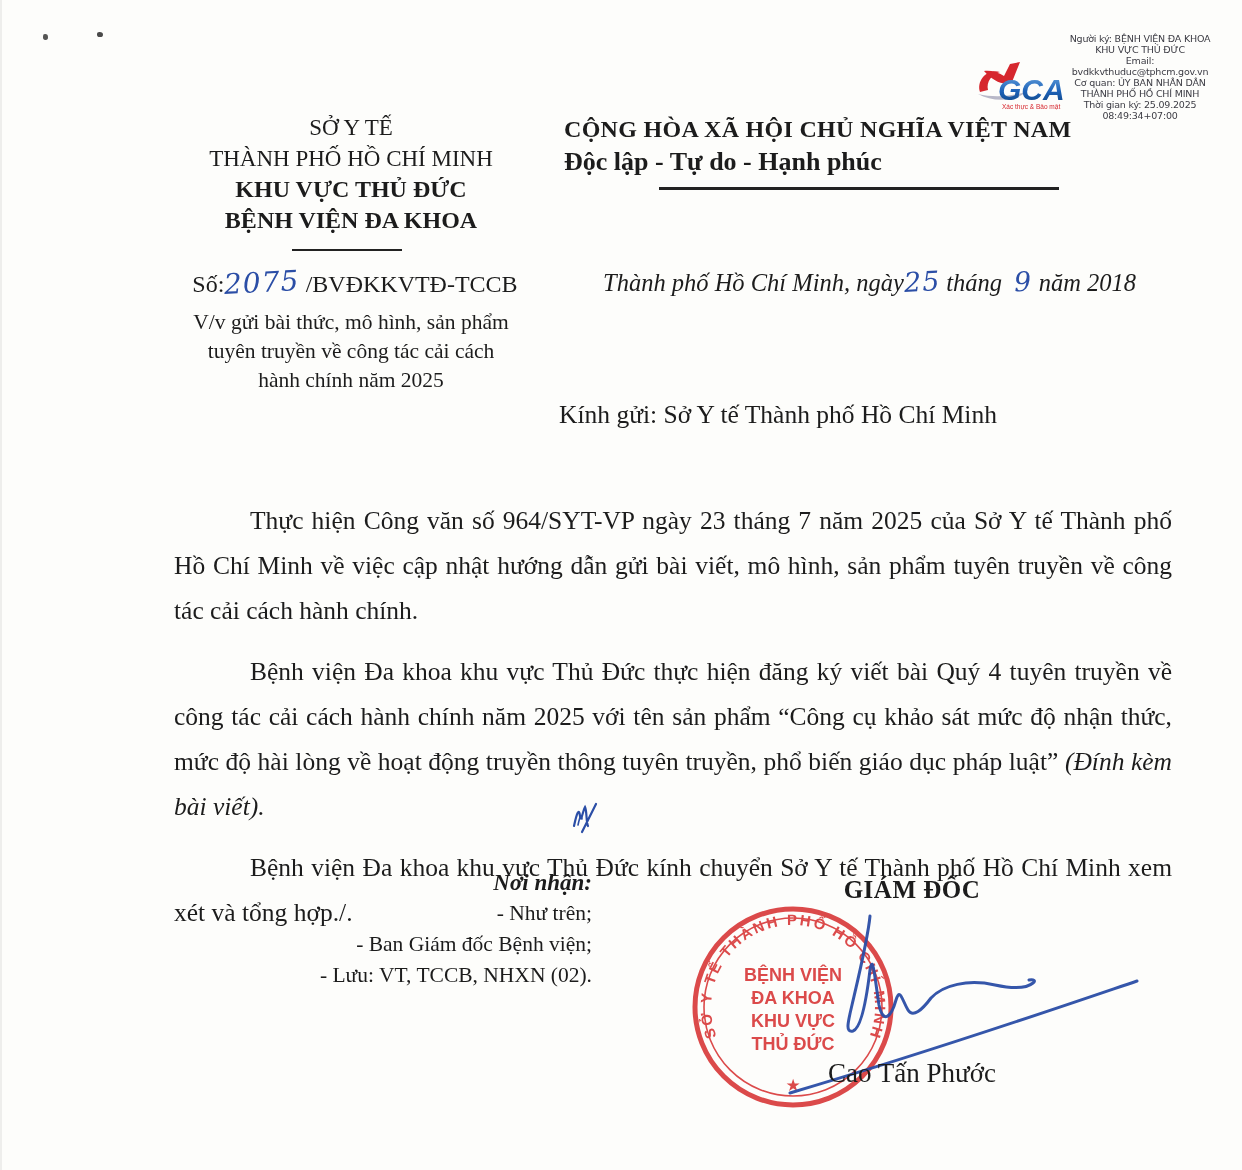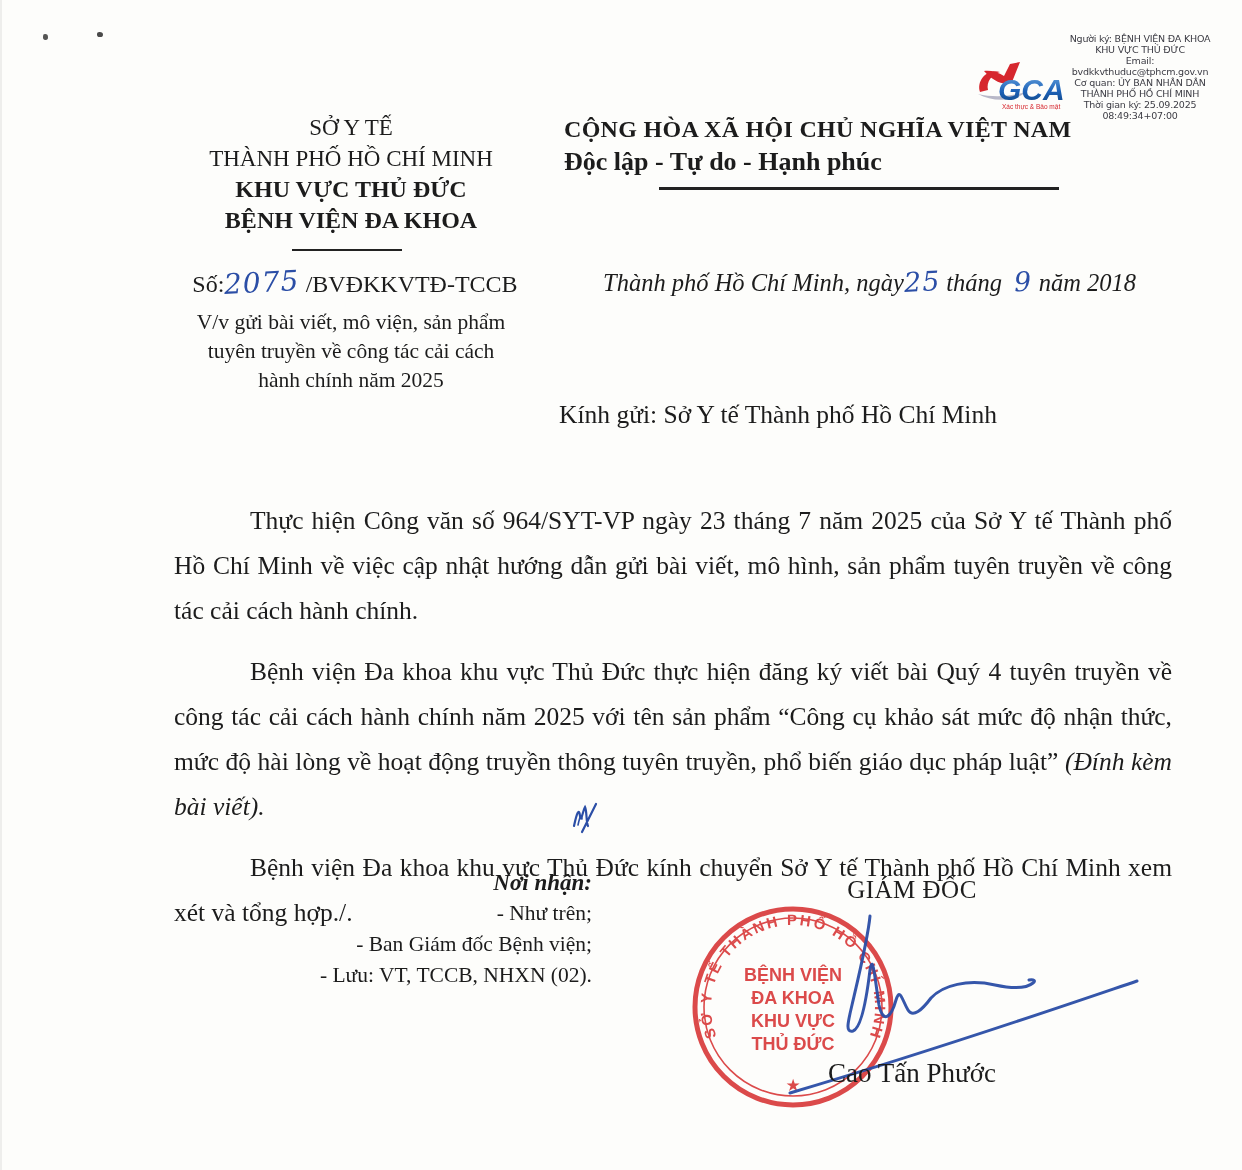--- a/index.html
+++ b/index.html
@@ -38,21 +38,21 @@
   #recipient{left:557px;top:400px;font-size:25.5px;}
   
   #body{left:172px;top:482px;width:998px;font-size:25.5px;line-height:45px;text-align:justify;}
   #body p{margin:16px 0 13px 0;text-indent:76px;}
   #body .it{font-style:italic;}
   #paraph{left:566px;top:800px;width:46px;height:36px;}
   
   #noinhan{left:170px;top:868px;width:420px;text-align:right;}
   #noinhan .t{font-weight:bold;font-style:italic;font-size:23px;line-height:30px;}
   #noinhan .i{font-size:21.5px;line-height:31px;}
-  #gd{left:760px;top:876px;width:300px;text-align:center;font-weight:normal;font-size:25px;letter-spacing:0.5px;}
+  #gd{left:760px;top:876px;width:300px;text-align:center;font-weight:bold;font-size:25px;letter-spacing:0.5px;}
   #name{left:760px;top:1058px;width:300px;text-align:center;font-weight:normal;font-size:27px;}
   
   #stamp{left:683px;top:899px;width:216px;height:216px;}
   #signature{left:760px;top:900px;width:390px;height:210px;}
   
   .dot{position:absolute;background:#2a2a2a;border-radius:40% 60% 50% 50%;}
 </style>
 </head>
 <body>
 
@@ -97,21 +97,21 @@
     <div class="l1">CỘNG HÒA XÃ HỘI CHỦ NGHĨA VIỆT NAM</div>
     <div class="l2">Độc lập - Tự do - Hạnh phúc</div>
   </div>
   <div class="abs hdrR-rule"></div>
 
   <div class="abs" id="soline">
     <span>Số:</span><span class="hand">2075</span><span> /BVĐKKVTĐ-TCCB</span>
   </div>
 
   <div class="abs" id="vv">
-    <div>V/v gửi bài viết, mô viện, sản phẩm</div>
+    <div>V/v gửi bài thức, mô hình, sản phẩm</div>
     <div>tuyên truyền về công tác cải cách</div>
     <div>hành chính năm 2025</div>
   </div>
 
   <div class="abs" id="dateline">
     <span>Thành phố Hồ Chí Minh, ngày</span><span class="hand">25</span> <span>tháng</span>&nbsp;&nbsp;<span class="hand">9</span> <span>năm 2018</span>
   </div>
 
   <div class="abs" id="recipient">Kính gửi: Sở Y tế Thành phố Hồ Chí Minh</div>
 

